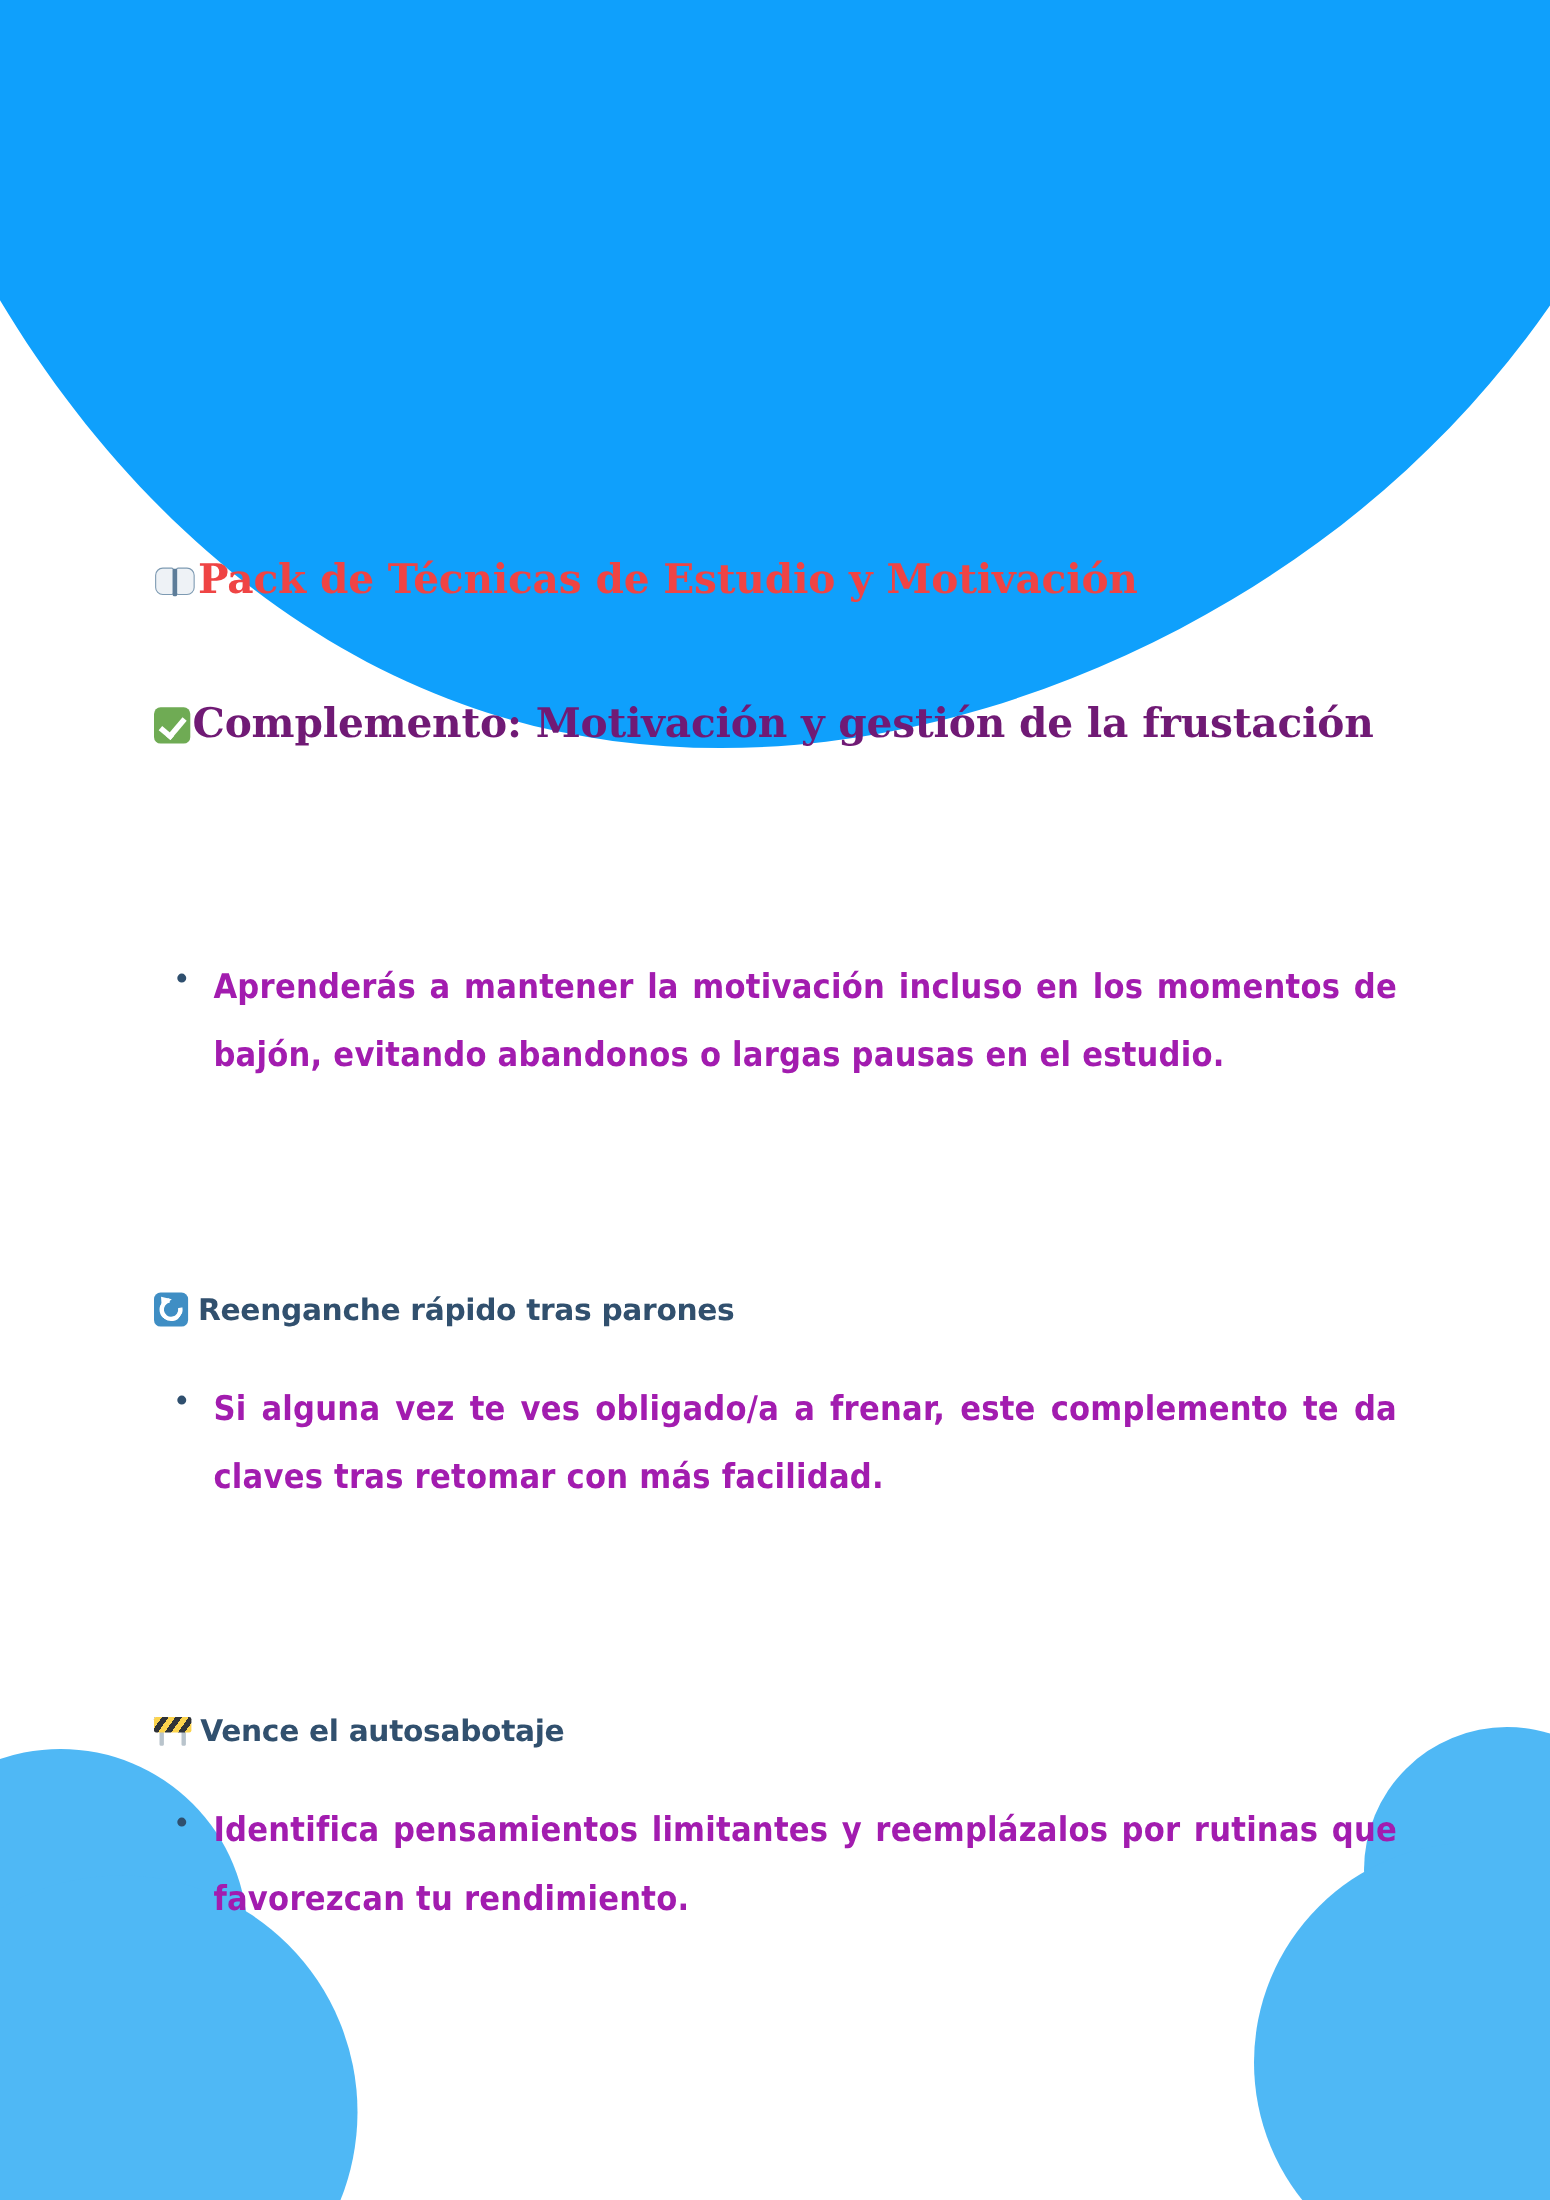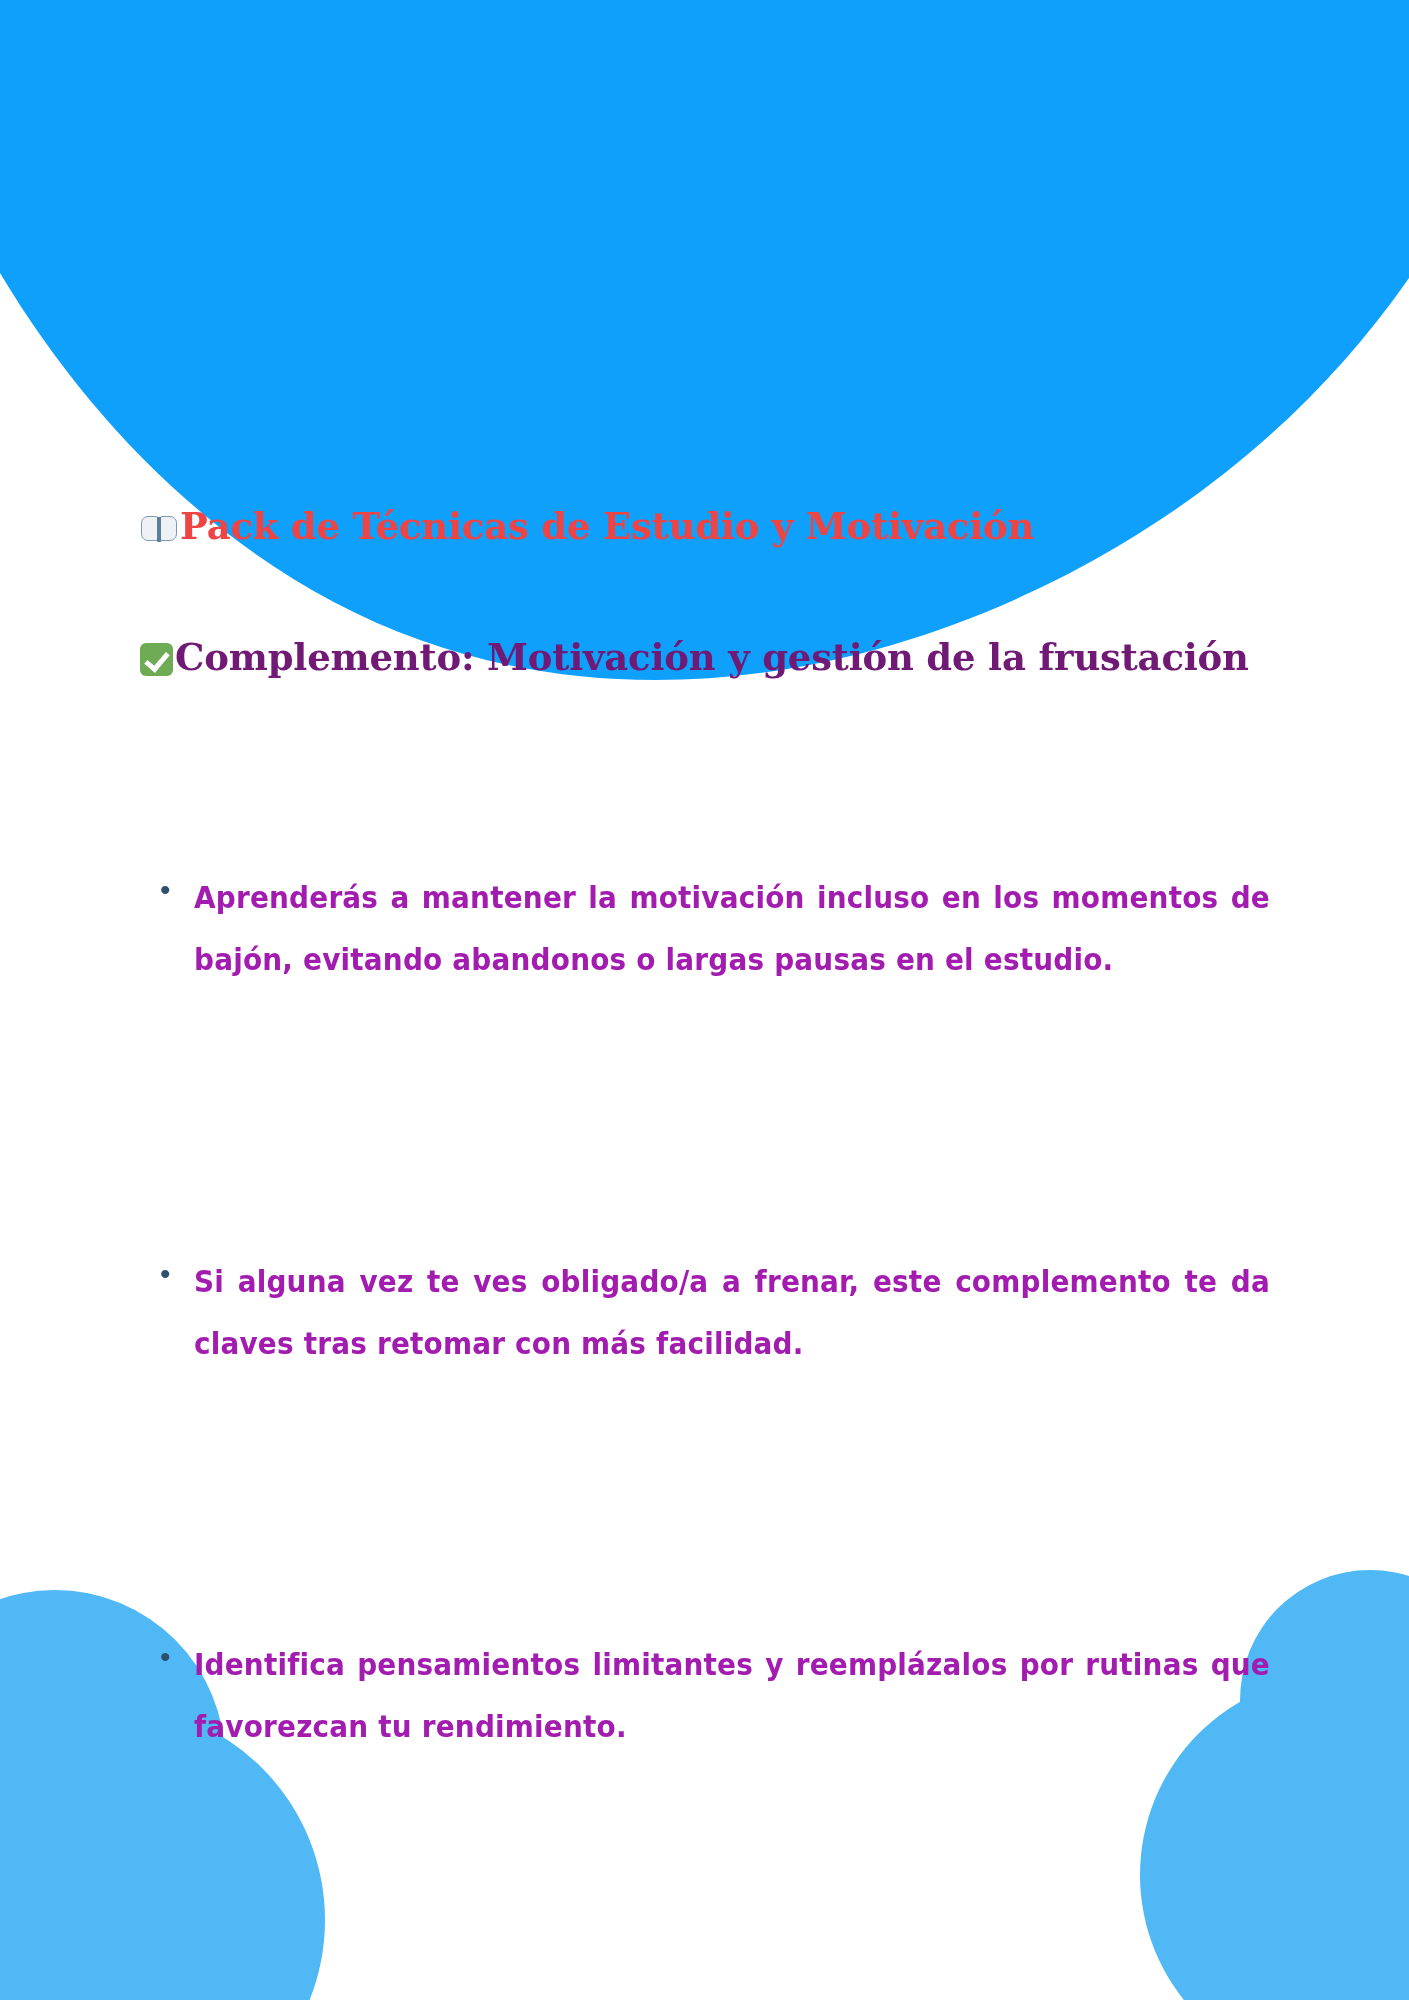--- a/index.html
+++ b/index.html
@@ -280,28 +280,41 @@
     </div>
 
 
     <div class="bullet-block" style="top:866px;">
       <div class="bullet-row">
         <span class="bullet-dot">•</span>
         <span class="bullet-text">Aprenderás a mantener la motivación incluso en los momentos de bajón, evitando abandonos o largas pausas en el estudio.</span>
       </div>
     </div>
 
+    <div class="section-head" style="left:140px; top:1175px;">
+      <span class="icon-refresh">
+        <span class="ring"></span><span class="tip"></span>
+      </span><span class="label">Reenganche rápido tras parones</span>
+    </div>
 
     <div class="bullet-block" style="top:1250px;">
       <div class="bullet-row">
         <span class="bullet-dot">•</span>
         <span class="bullet-text">Si alguna vez te ves obligado/a a frenar, este complemento te da claves tras retomar con más facilidad.</span>
       </div>
     </div>
 
+    <div class="section-head" style="left:140px; top:1558px;">
+      <span class="icon-barrier">
+        <span class="legs">
+            <i></i>
+            <i></i>
+          </span><span class="board"></span>
+      </span><span class="label">Vence el autosabotaje</span>
+    </div>
 
     <div class="bullet-block" style="top:1633px;">
       <div class="bullet-row">
         <span class="bullet-dot">•</span>
         <span class="bullet-text">Identifica pensamientos limitantes y reemplázalos por rutinas que favorezcan tu rendimiento.</span>
       </div>
     </div>
 
   </div>
 </div>

